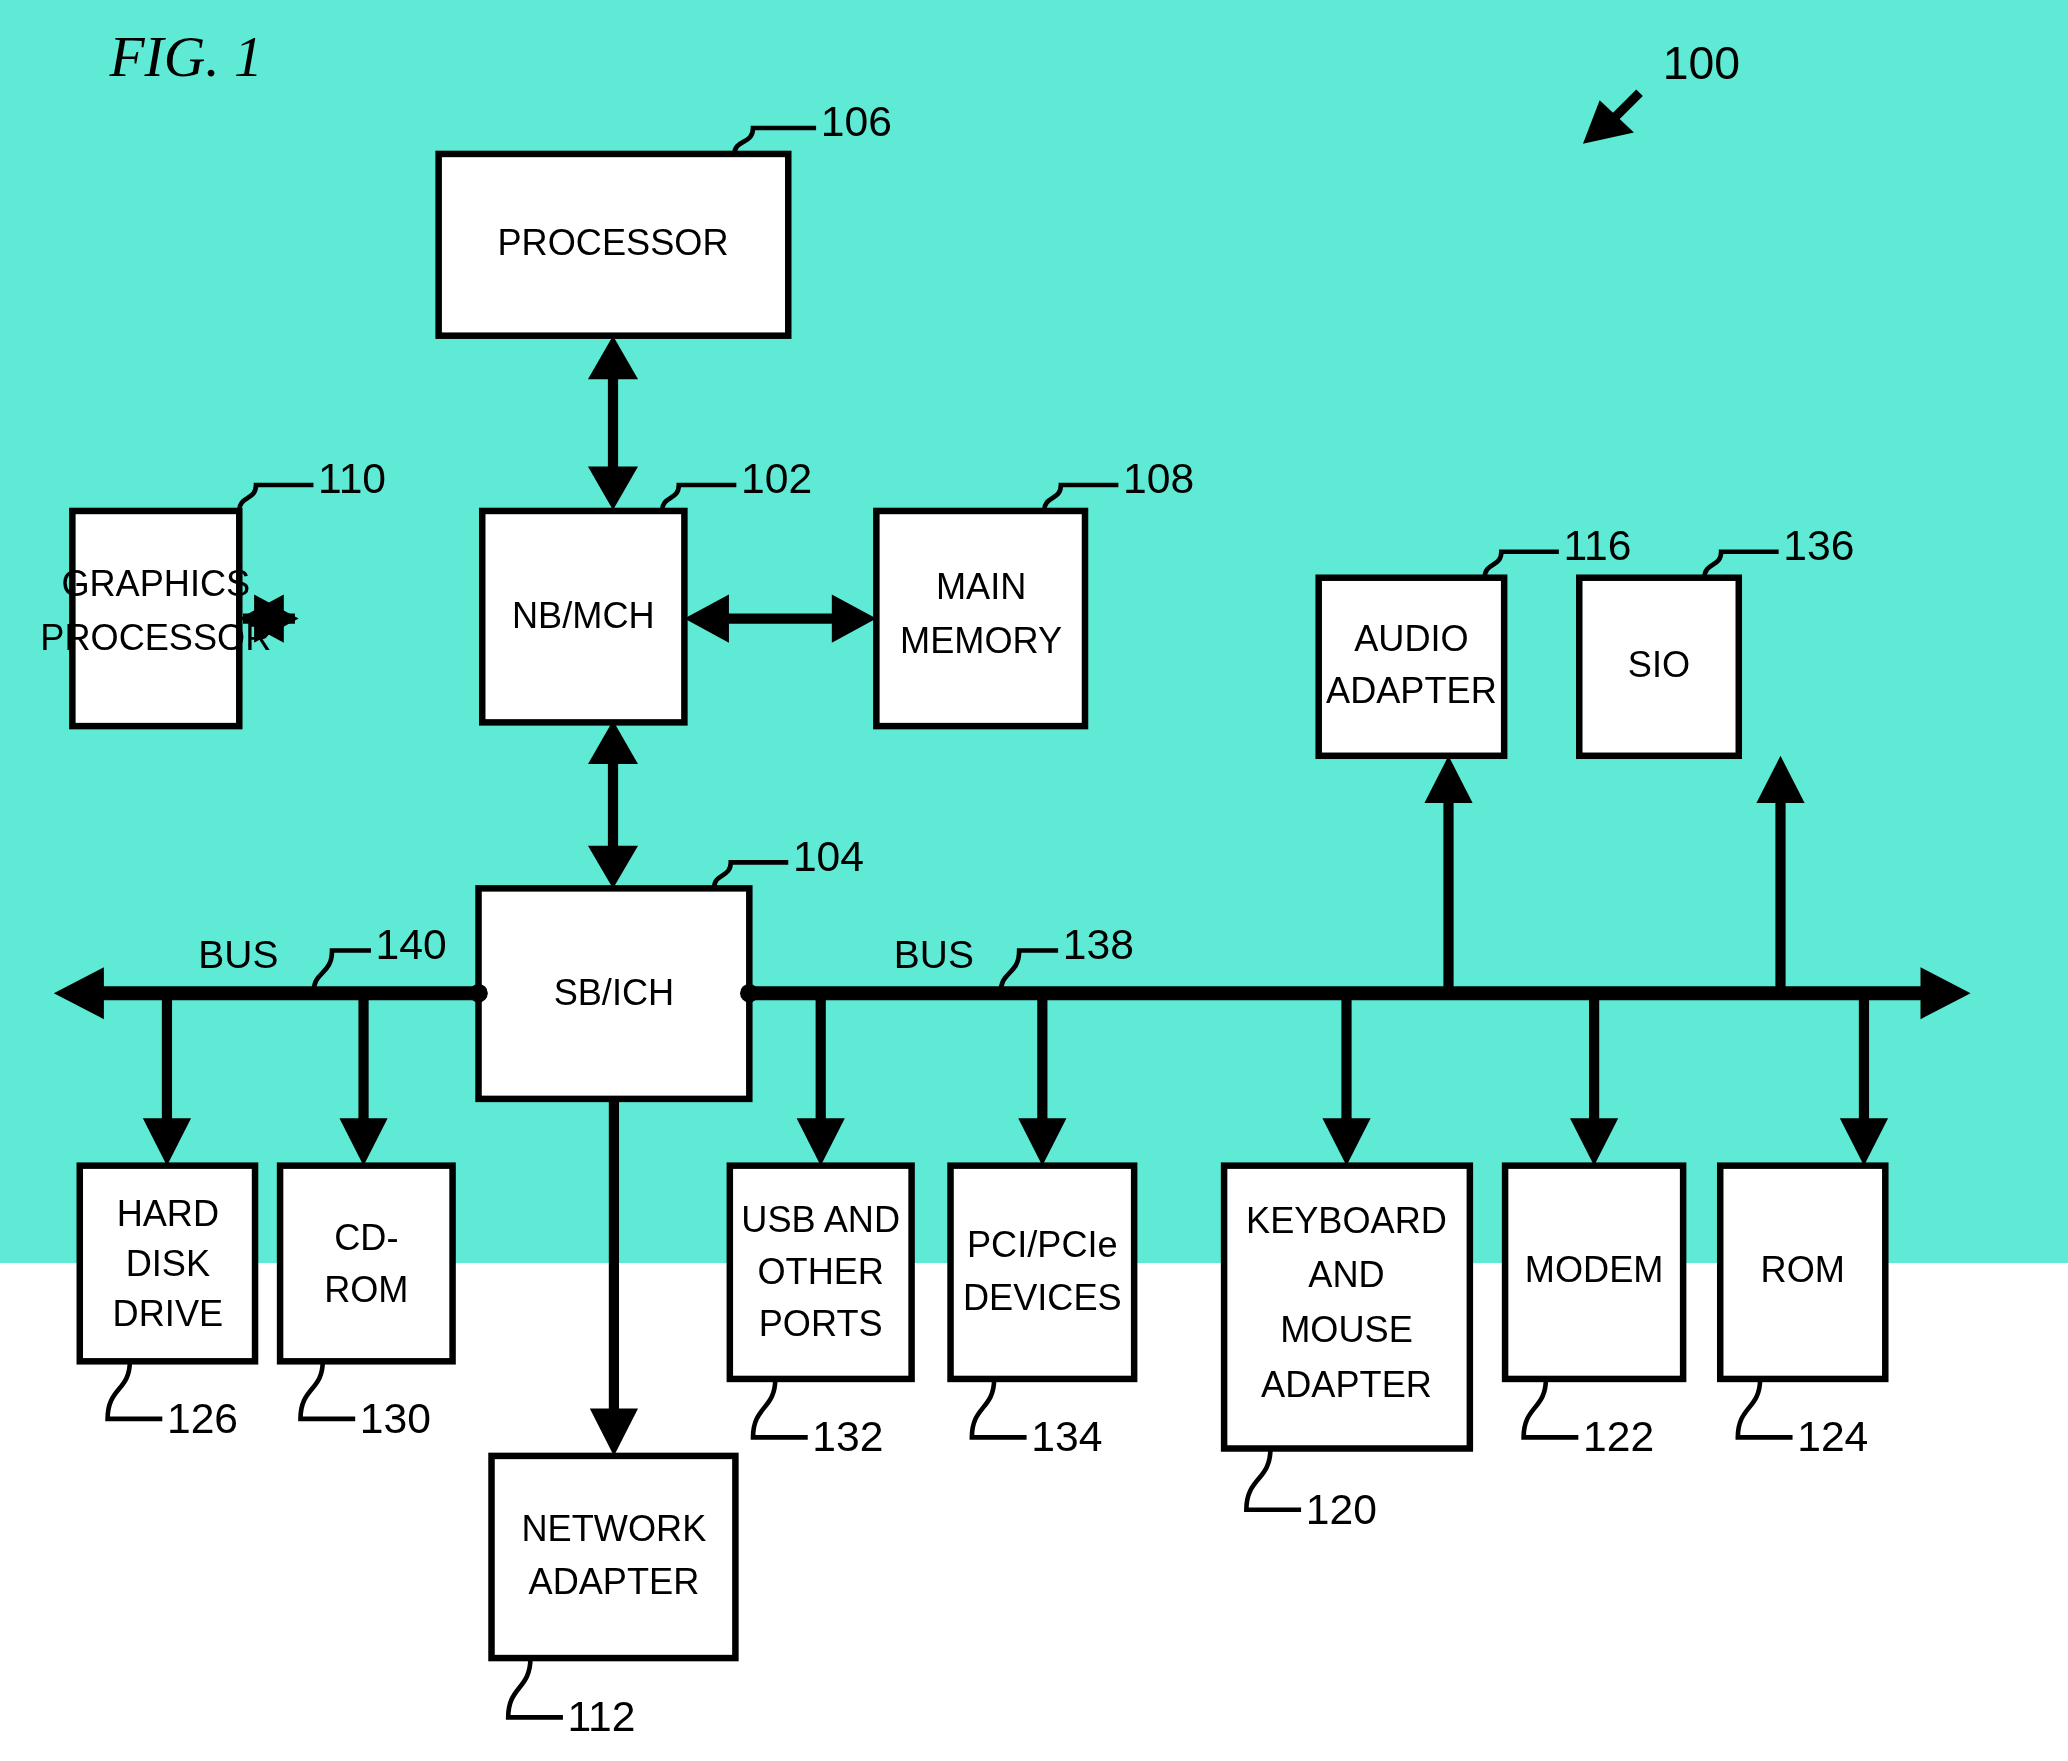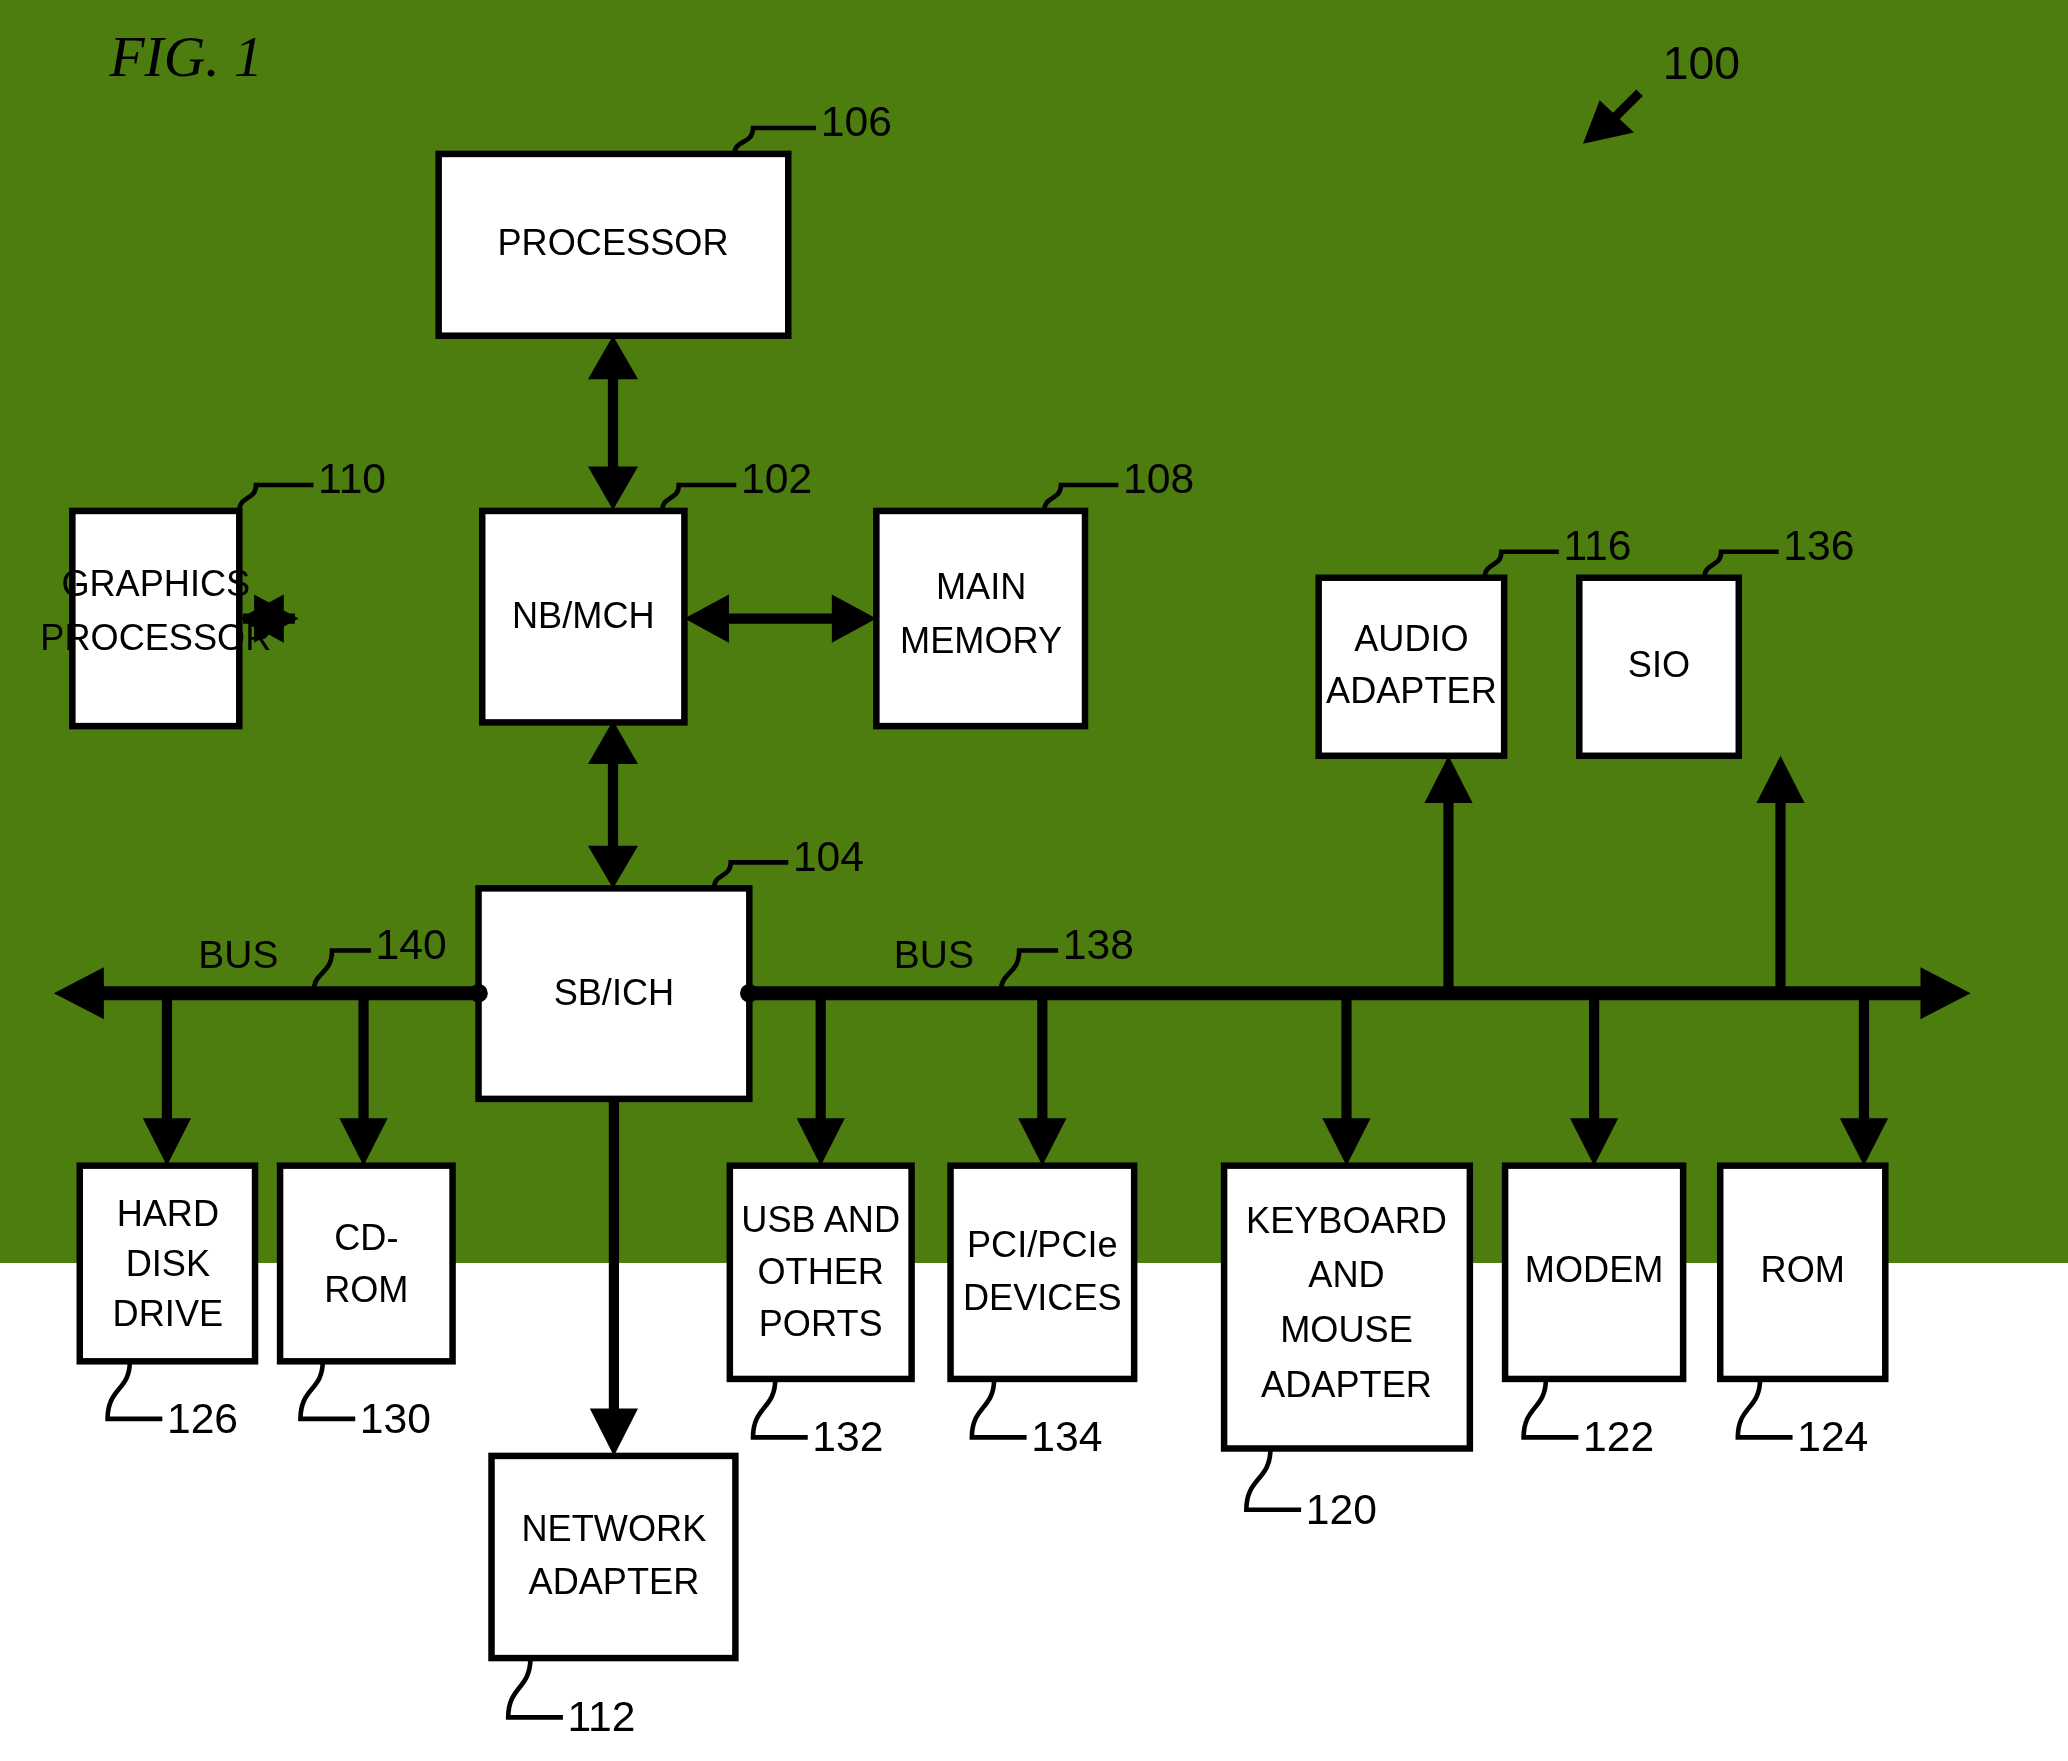--- a/index.html
+++ b/index.html
@@ -10,21 +10,21 @@
   body {
     width: 2068px;
     height: 1761px;
     overflow: hidden;
     font-family: "Liberation Sans", sans-serif;
   }
   #figure-root {
     position: relative;
     width: 2068px;
     height: 1263px;
-    background: #4d7c0f;
+    background: #5eead4;
   }
   svg#diagram {
     position: absolute;
     top: 0;
     left: 0;
     width: 2068px;
     height: 1761px;
     display: block;
   }
   .box-rect {

